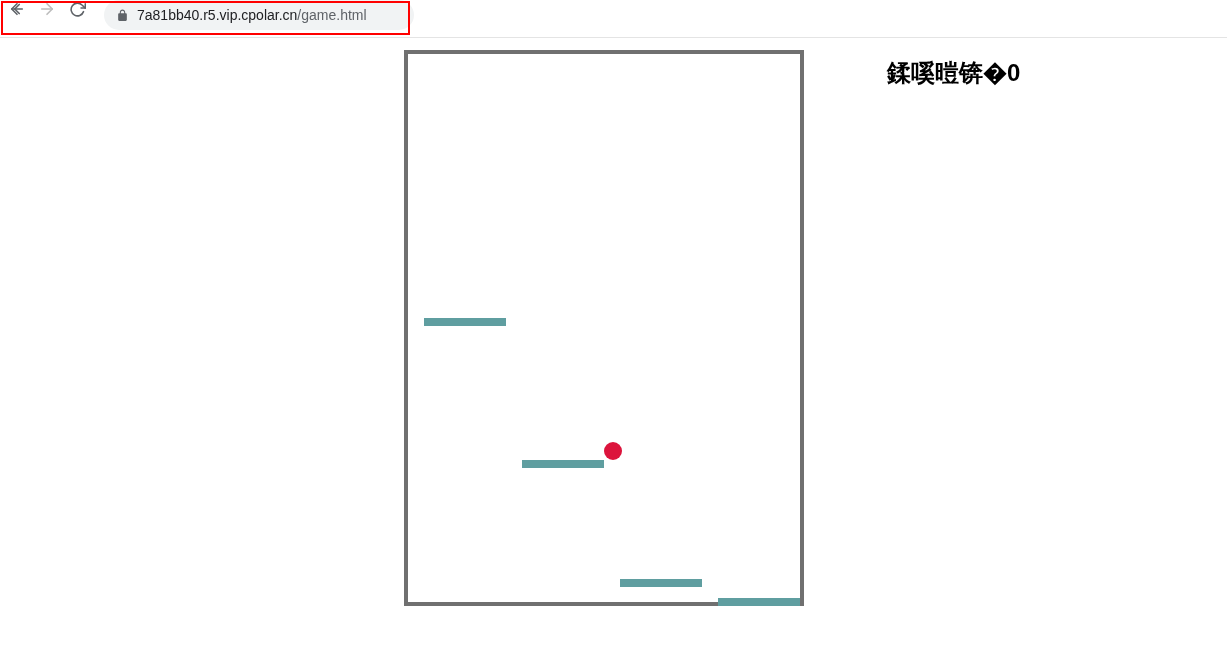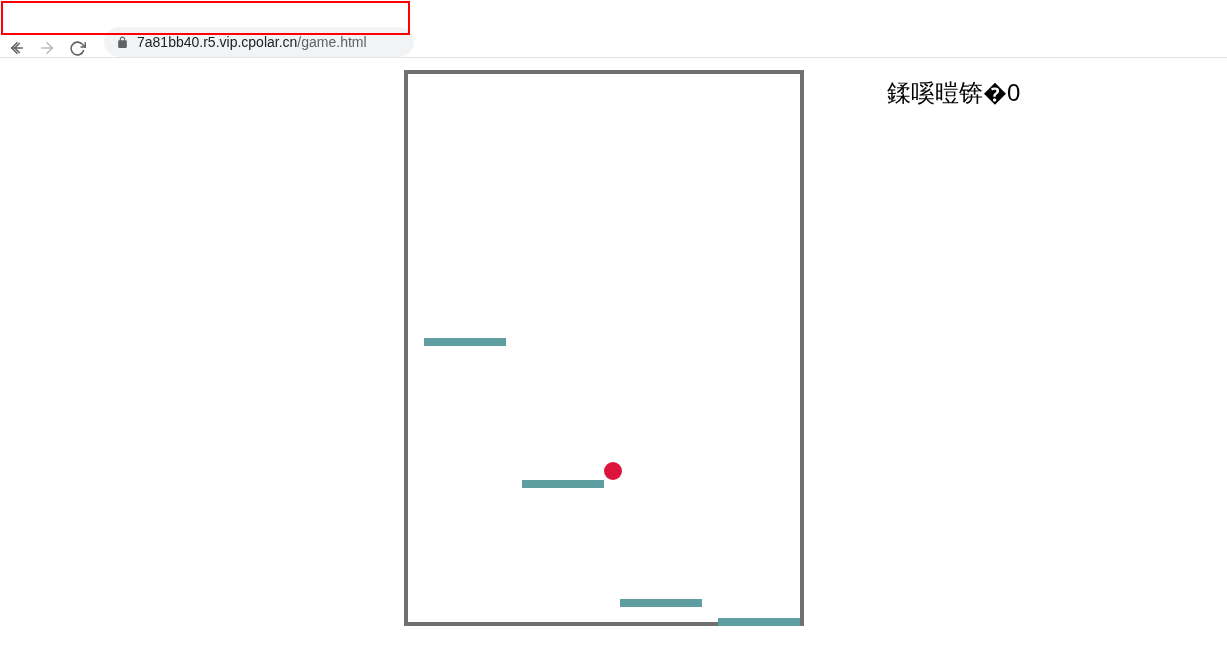--- a/index.html
+++ b/index.html
@@ -1,25 +1,25 @@
 <!DOCTYPE html>
 <html><head>
   <meta charset="utf-8">
   <style>
     * { margin: 0; padding: 0; box-sizing: border-box; }
     html, body { width: 1227px; height: 665px; font-family: Arial, sans-serif; background: #ffffff; overflow: hidden; }
 
     
     .browser-toolbar {
       width: 100%;
-      height: 58px;
+      height: 38px;
       background: #ffffff;
       border-bottom: 1px solid #e4e4e4;
       display: flex;
-      align-items: flex-end;
+      align-items: flex-start;
       padding: 0 8px;
       gap: 12px;
     }
     .nav-btn {
       width: 18px; height: 18px;
       display: flex; align-items: center; justify-content: center;
       color: #5f6368;
       cursor: pointer;
     }
     .nav-btn.disabled { color: #bdbdbd; }
@@ -82,21 +82,21 @@
       height: 18px;
       border-radius: 50%;
       background: #dc143c;
     }
 
     .score-label {
       position: absolute;
       left: 887px;
       top: 17px;
       font-size: 24px;
-      font-weight: 400;
+      font-weight: 700;
       color: #000000;
       white-space: nowrap;
     }
   </style>
 </head>
 <body>
 
 <div class="browser-toolbar" style="position:relative;">
   <div class="nav-btn">
     <svg width="18" height="18" viewBox="0 0 24 24" fill="none" stroke="currentColor" stroke-width="2.2" stroke-linecap="round" stroke-linejoin="round">

